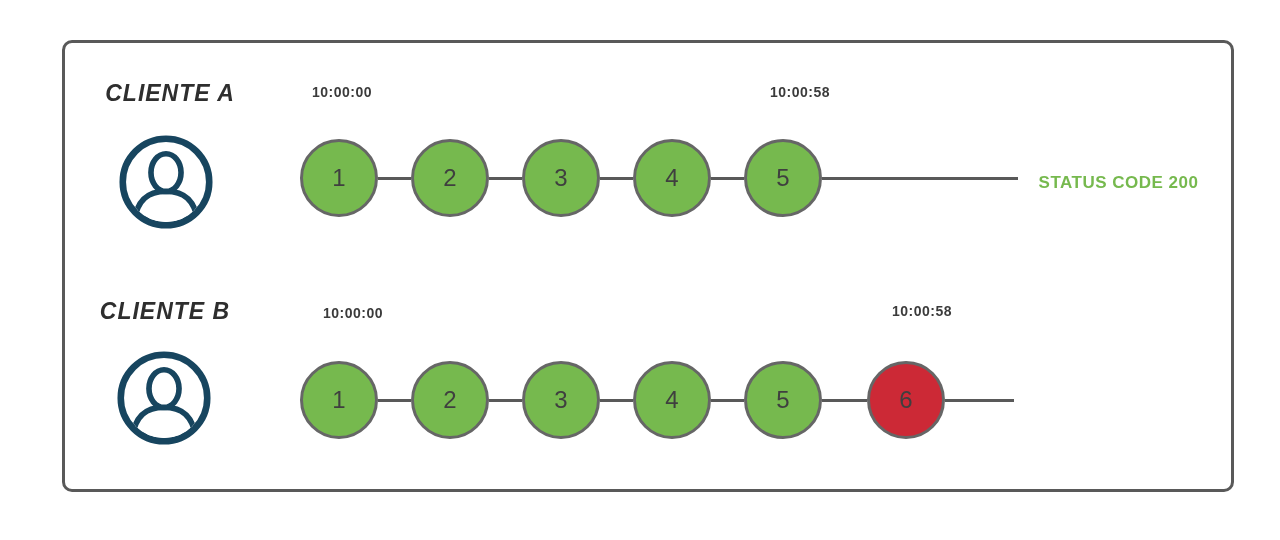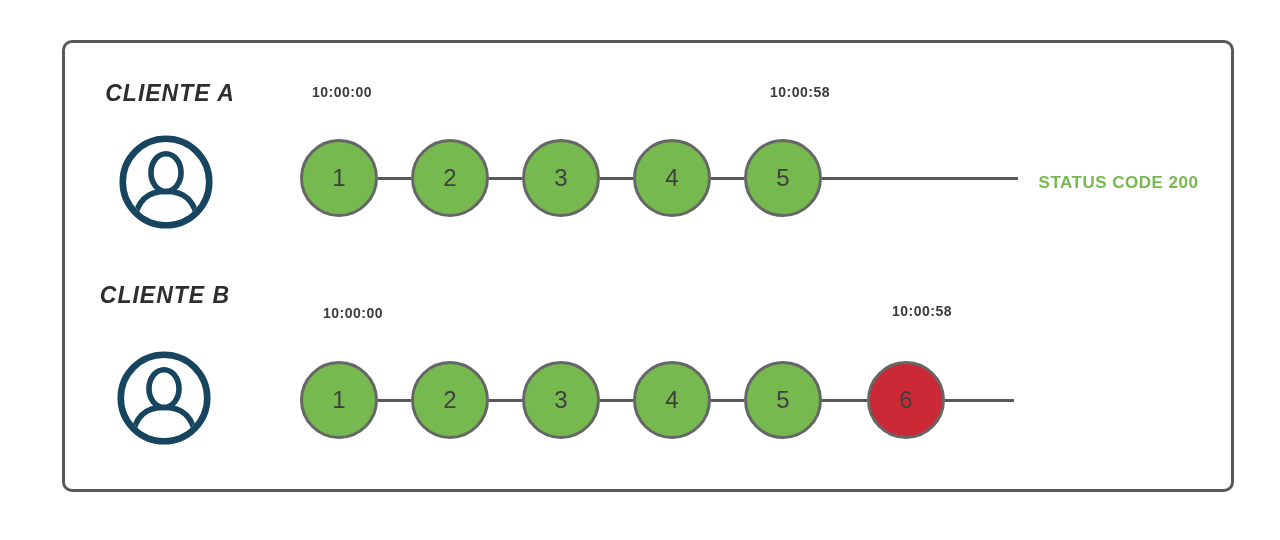--- a/index.html
+++ b/index.html
@@ -87,21 +87,21 @@
     letter-spacing: 0.5px;
     flex: 0 0 auto;
   }
   .status-block .line1 { font-size: 17px; font-weight: 600; margin-top: 9px; }
   .status-block .line2 { font-size: 16px; font-weight: 700; }
   .status-green { color: #76b94e; }
   .status-red   { color: #d62b39; }
 
   
   .label-a { left: 90px;  top: 80px;  }
-  .label-b { left: 85px;  top: 282px; }
+  .label-b { left: 85px;  top: 298px; }
   .ts-a1   { left: 292px; top: 84px;  }
   .ts-a2   { left: 750px; top: 84px;  }
   .ts-b1   { left: 303px; top: 305px; }
   .ts-b2   { left: 872px; top: 303px; }
   .icon-a  { left: 119px; top: 135px; }
   .icon-b  { left: 117px; top: 351px; }
   .timeline-a { left: 300px; top: 139px; height: 78px; }
   .timeline-b { left: 300px; top: 361px; height: 78px; }
 </style>
 </head>

